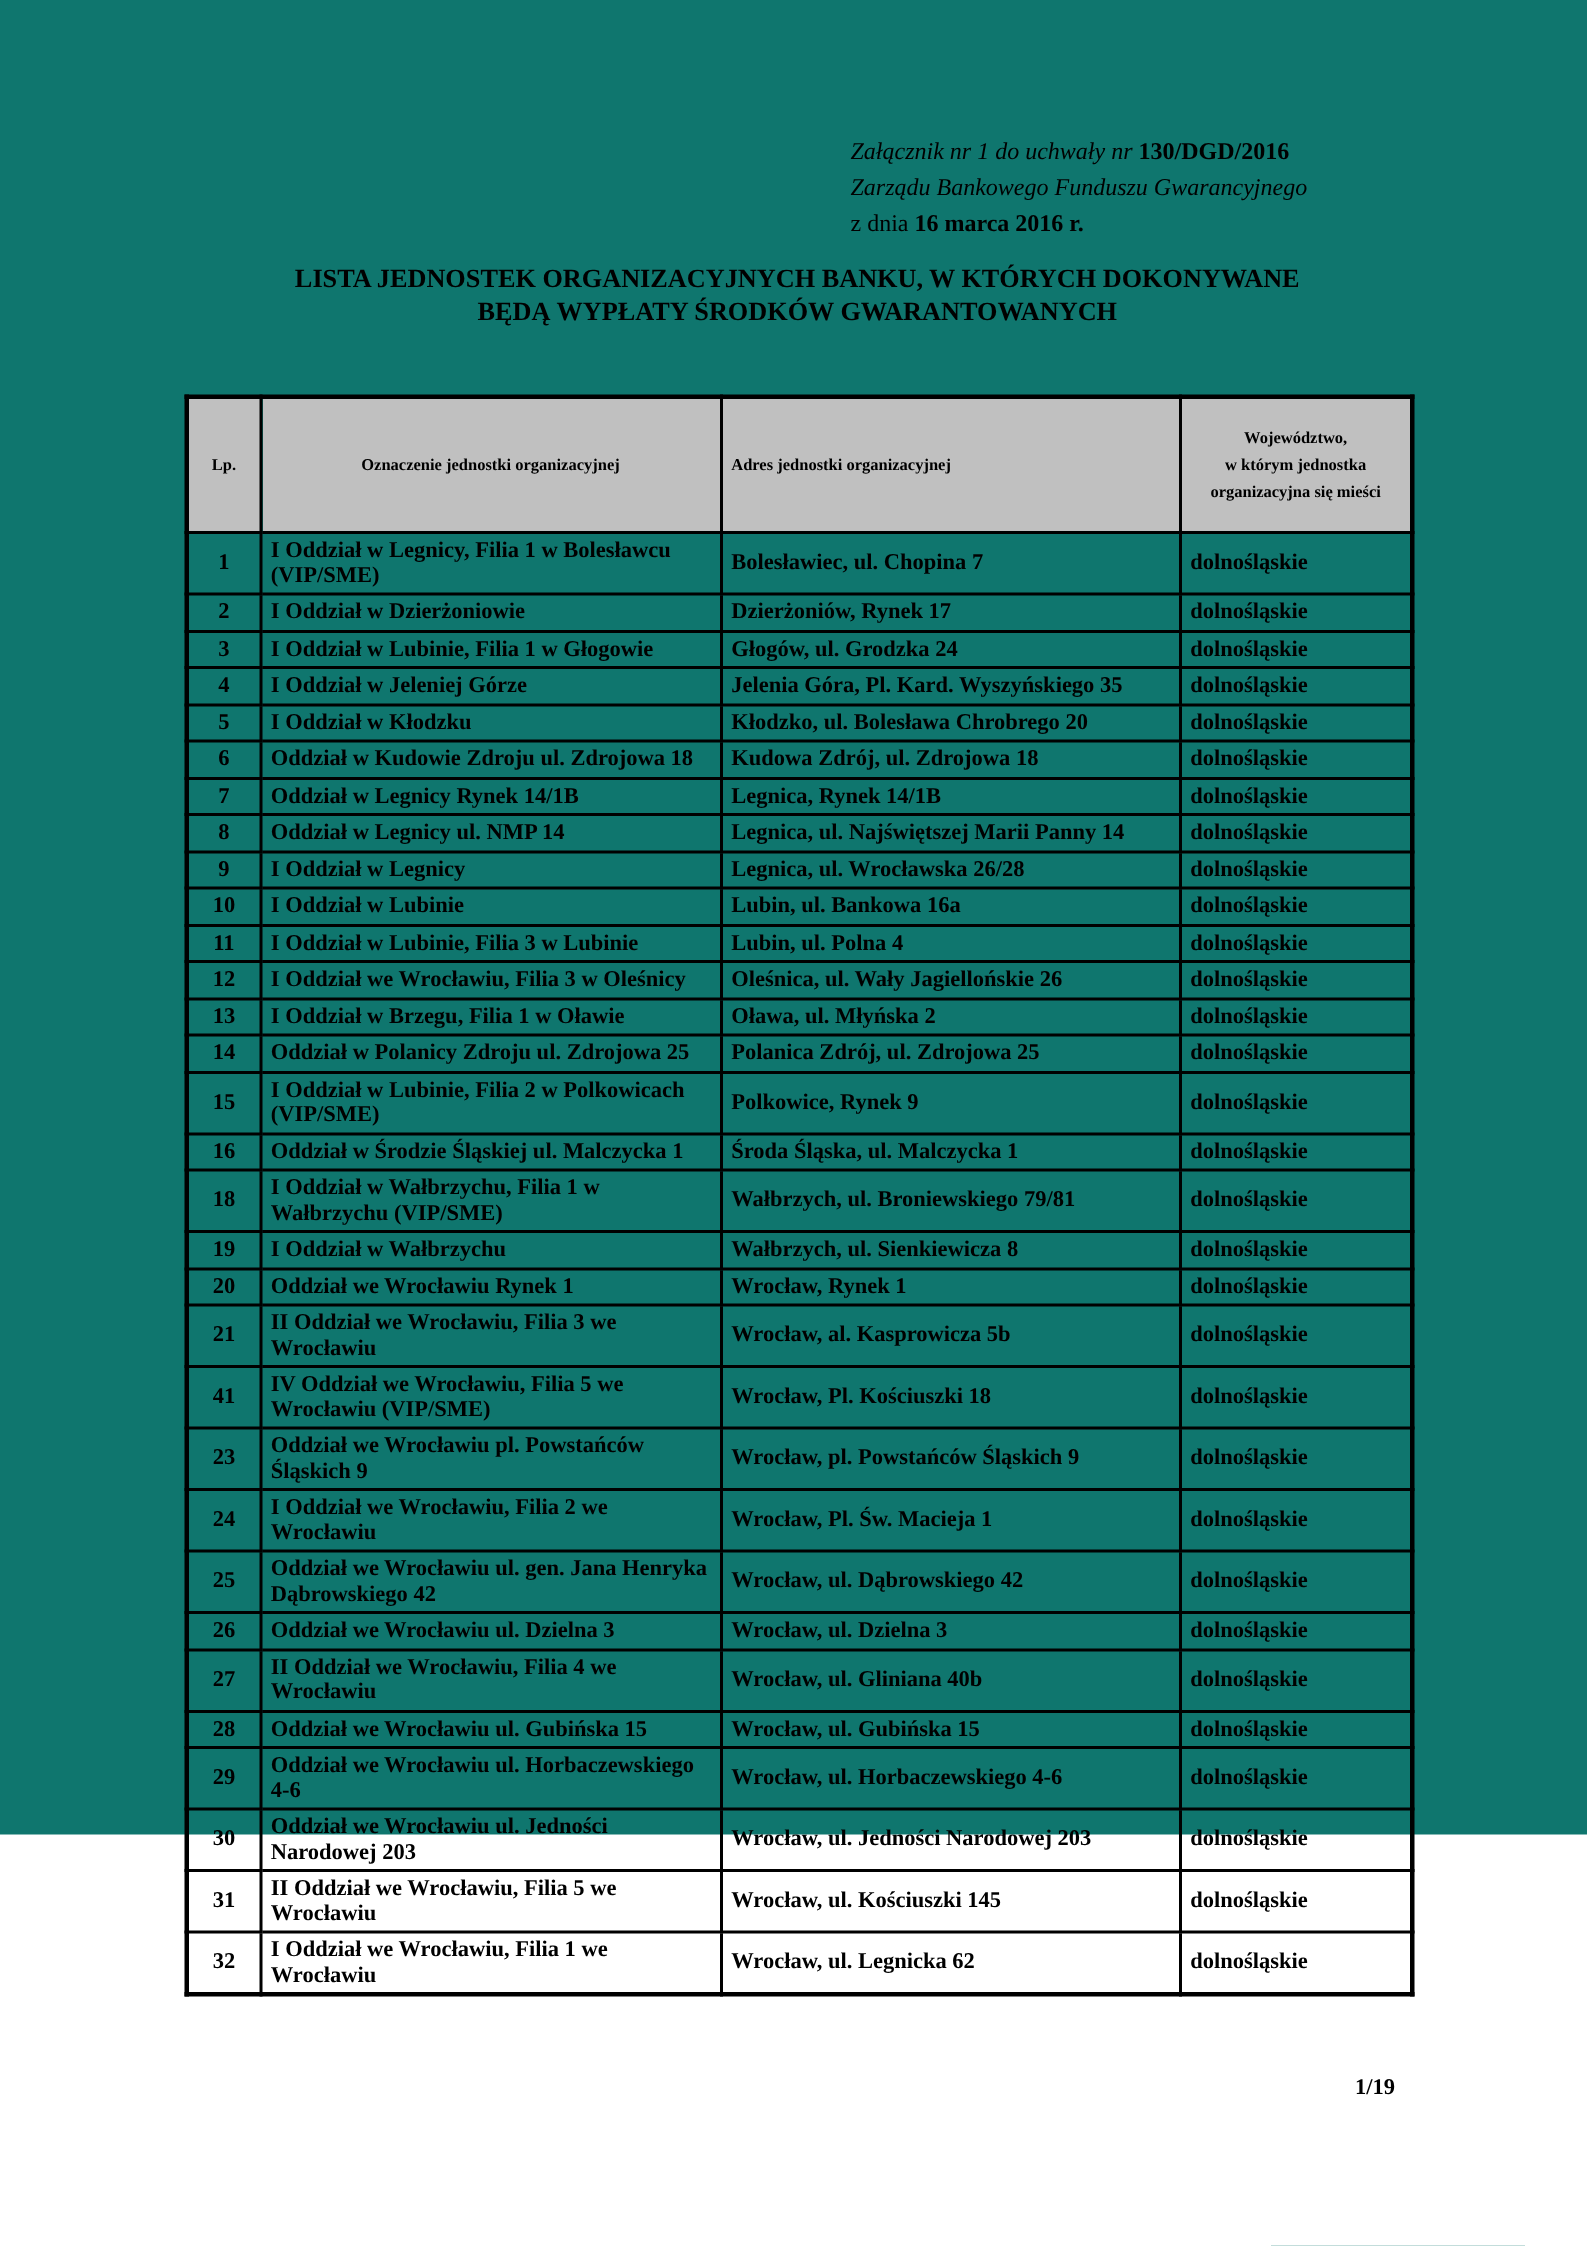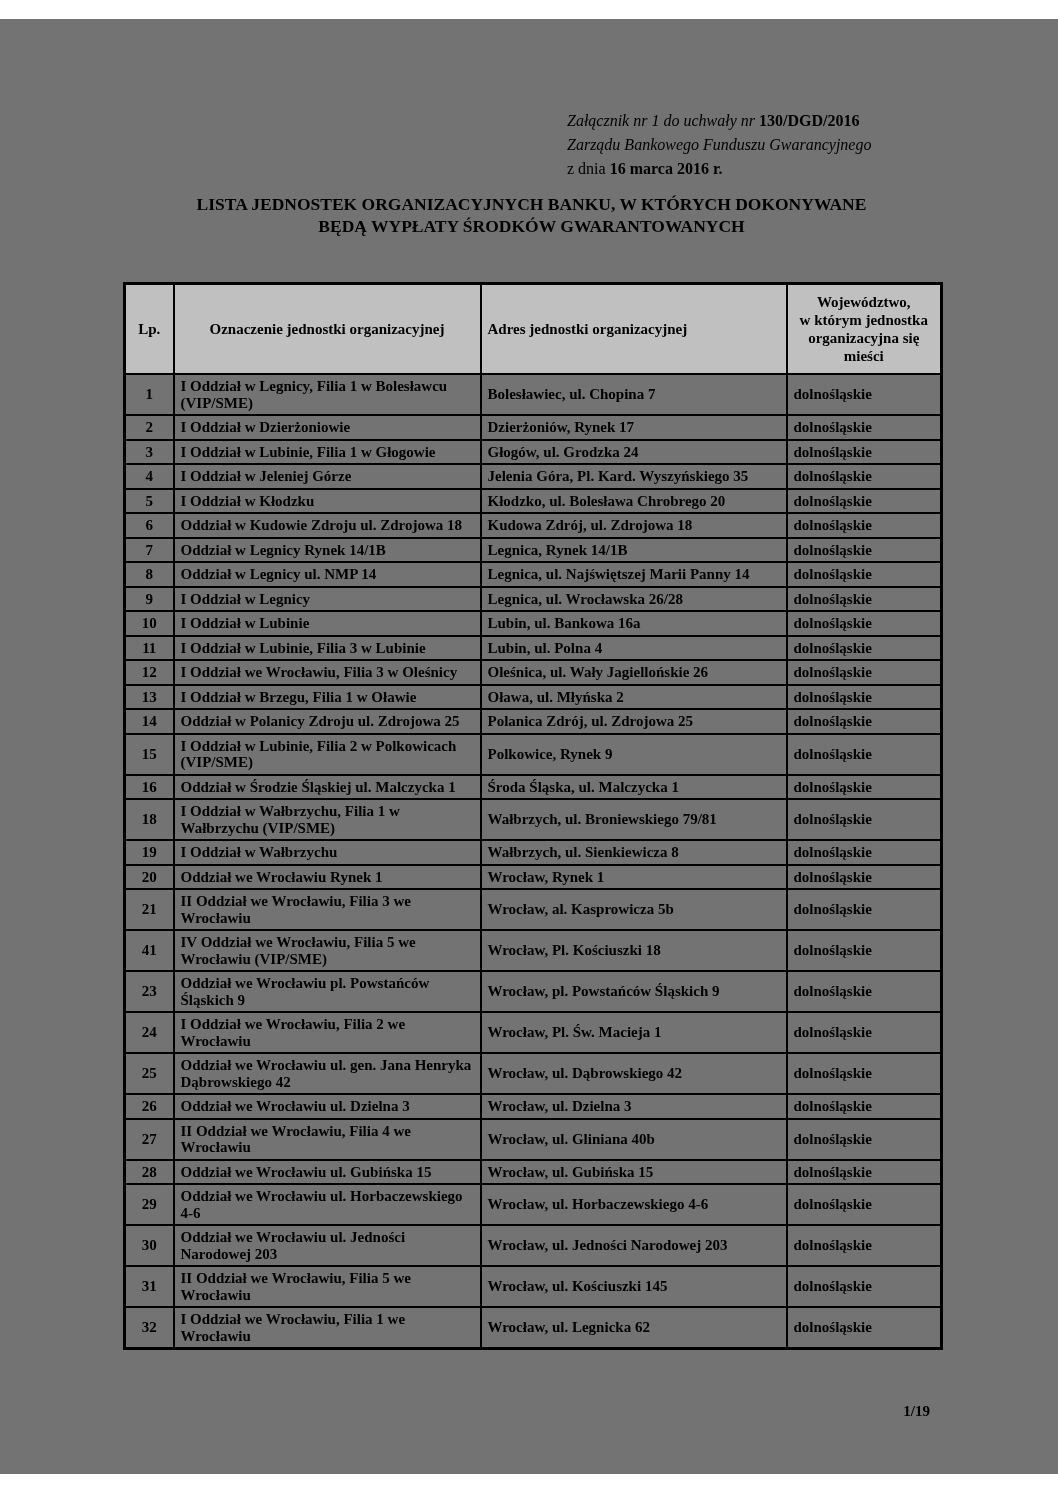--- a/index.html
+++ b/index.html
@@ -3,21 +3,21 @@
 <meta charset="utf-8">
 <style>
   html, body { margin: 0; padding: 0; background: #ffffff; }
   body {
     width: 1058px; height: 1497px;
     font-family: "Liberation Serif", serif;
     color: #000;
     position: relative;
     overflow: hidden;
   }
-  .page { position: relative; width: 1058px; height: 1455px; background: #737373; margin-top: 19px; }
+  .page { position: relative; width: 1058px; height: 1223px; background: #0f766e; }
 
   .attachment {
     position: absolute; left: 567px; top: 90px;
     font-size: 16px; line-height: 24px; white-space: nowrap;
   }
   .it { font-style: italic; }
   .b  { font-weight: bold; }
 
   .title {
     position: absolute; left: 123px; top: 174px; width: 817px;
@@ -31,21 +31,21 @@
     border-collapse: collapse; table-layout: fixed;
     border: 3px solid #000;
   }
   .units th, .units td {
     border: 2px solid #000;
     vertical-align: middle;
     overflow: hidden;
   }
   .units th {
     background: #c0c0c0;
-    font-size: 15px; font-weight: bold; line-height: 18px;
+    font-size: 11px; font-weight: bold; line-height: 18px;
     text-align: center; padding: 6px 4px;
     height: 76px;
   }
   .units th.h-address { text-align: left; padding-left: 6px; }
   .units th.h-province { white-space: pre-line; }
   .units td {
     font-size: 15px; font-weight: bold; line-height: 16.5px;
     padding: 3px 6px; text-align: left;
   }
   .units td.cell-lp { text-align: center; padding: 3px 2px; }

